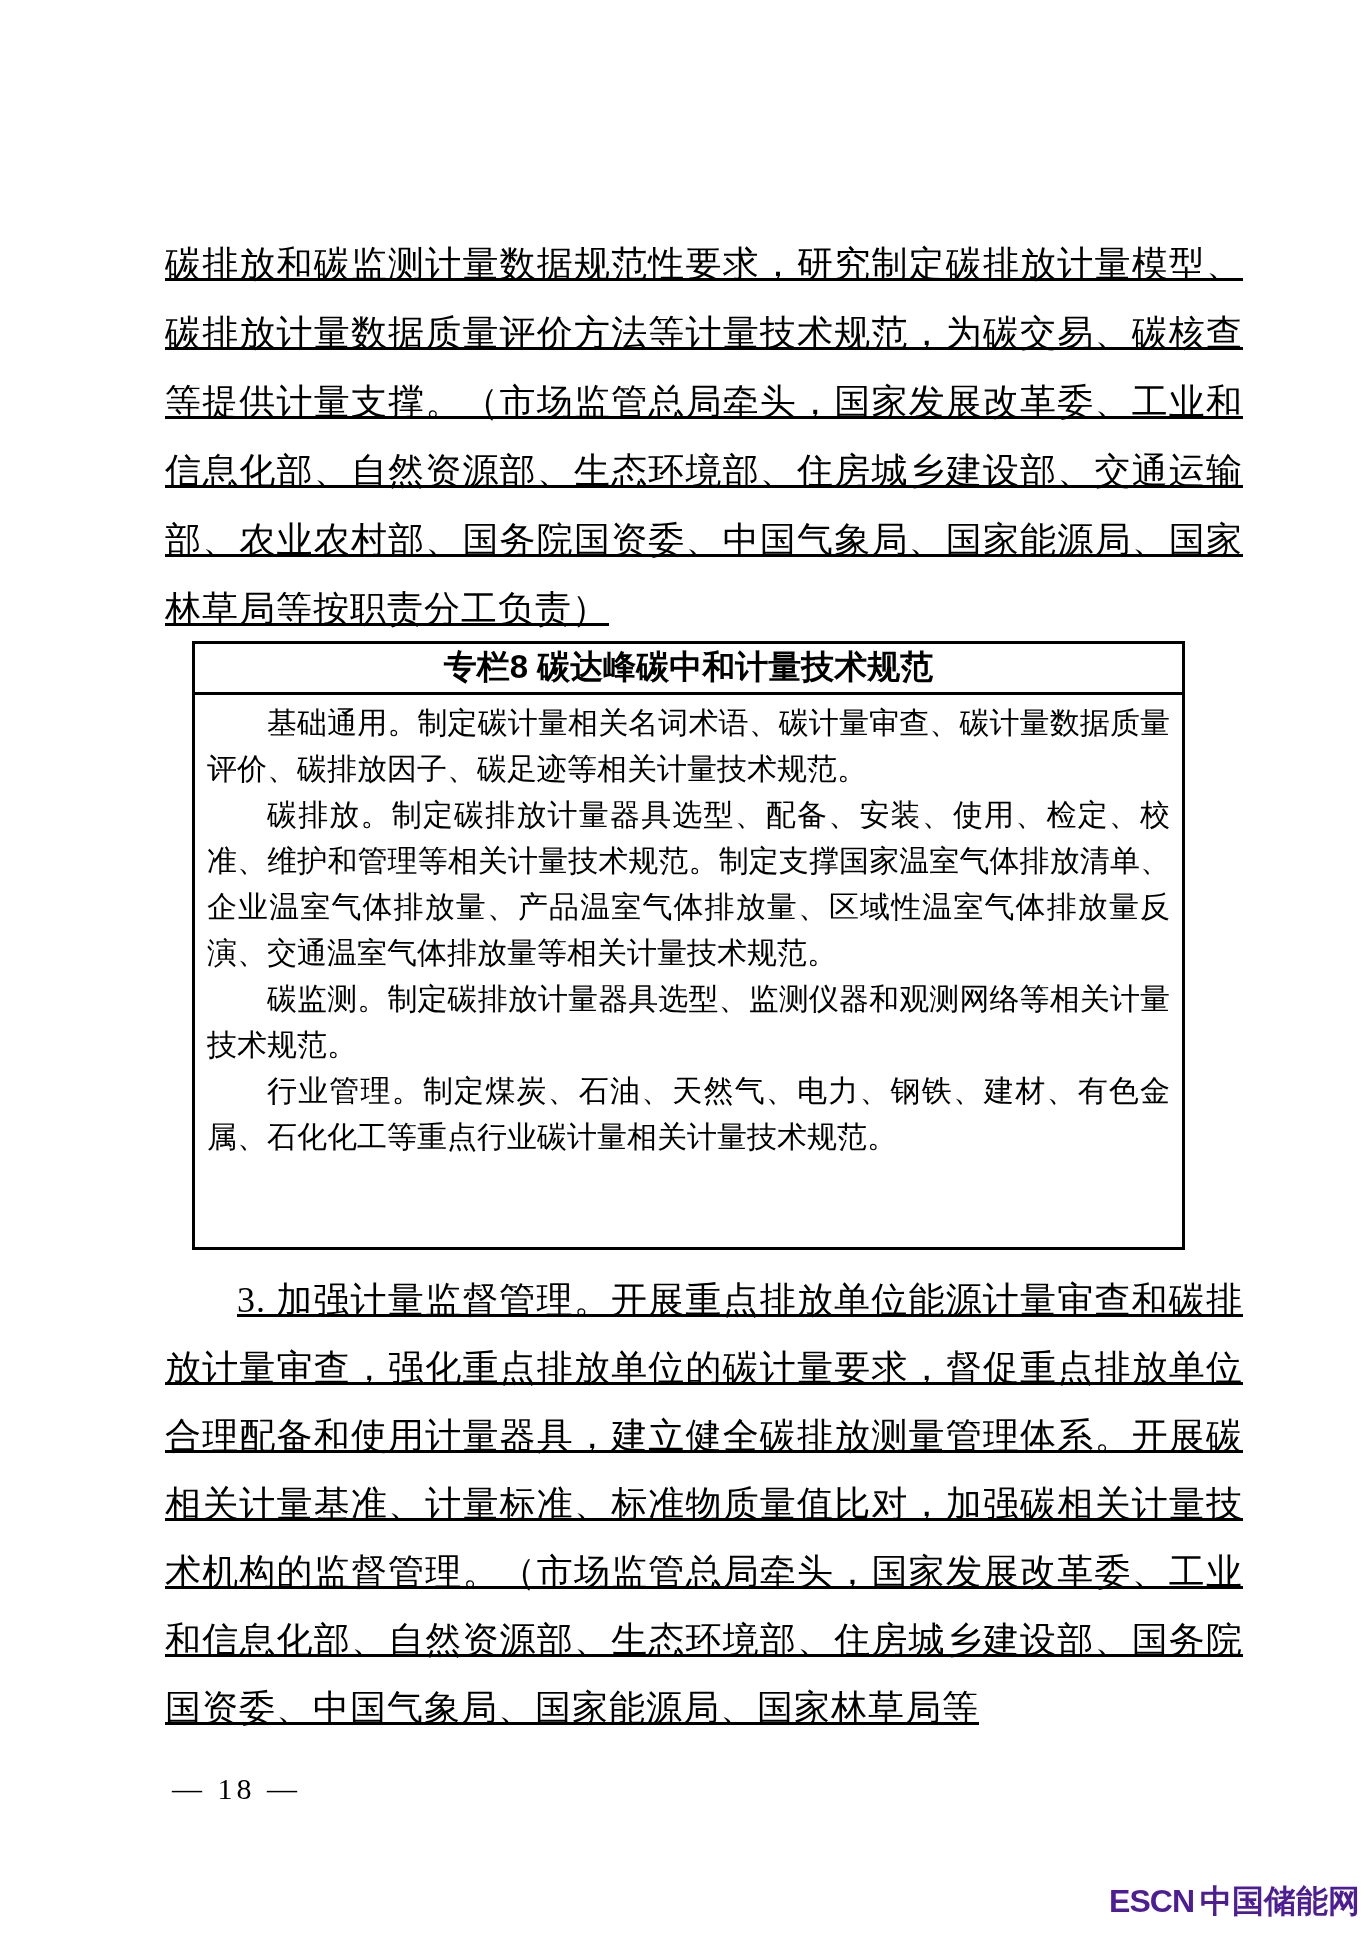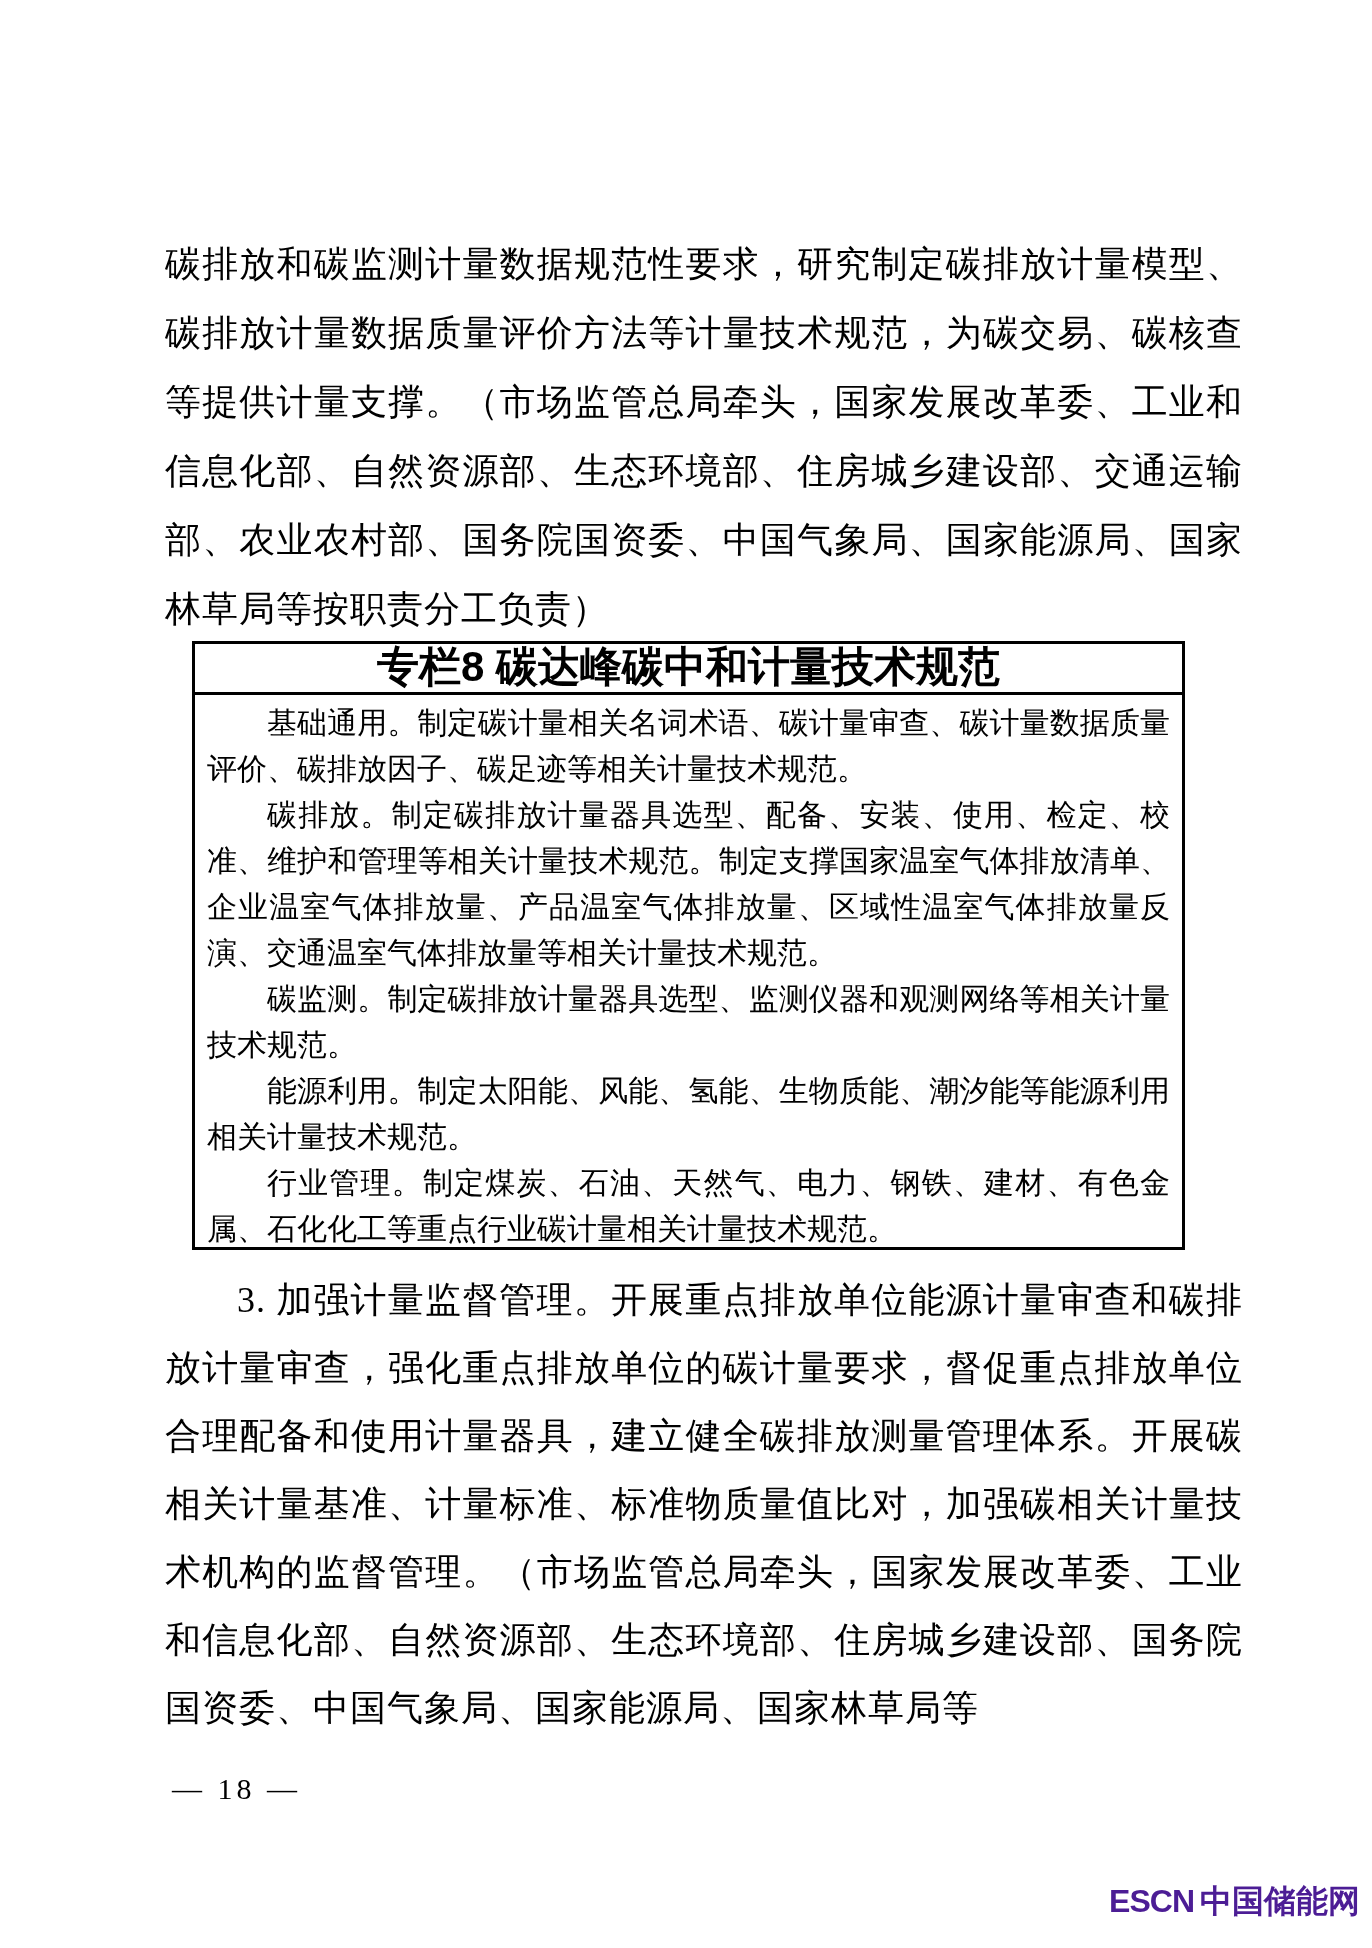--- a/index.html
+++ b/index.html
@@ -19,20 +19,21 @@
   .body-text {
     position: absolute;
     left: 165px;
     width: 1078px;
     margin: 0;
     font-size: 36px;
     line-height: 69px;
     text-align: justify;
     text-justify: inter-ideograph;
     letter-spacing: 1px;
+    text-decoration: underline;
   }
   .intro {
     top: 230px;
   }
   .item3 {
     top: 1266px;
     line-height: 68px;
     text-indent: 2em;
   }
   .column-box {
@@ -45,21 +46,21 @@
     border: 3px solid #000000;
   }
   .box-title {
     box-sizing: border-box;
     height: 51px;
     line-height: 45px;
     border-bottom: 3px solid #000000;
     text-align: center;
     font-family: "Liberation Sans", "DejaVu Sans", sans-serif;
     font-weight: bold;
-    font-size: 42px;
+    font-size: 33px;
   }
   .box-body {
     box-sizing: border-box;
     padding: 5px 12px 16px 12px;
   }
   .box-body p {
     margin: 0;
     font-size: 30px;
     line-height: 46px;
     text-indent: 2em;
@@ -97,21 +98,20 @@
 <div class="page">
 
   <p class="body-text intro">碳排放和碳监测计量数据规范性要求，研究制定碳排放计量模型、碳排放计量数据质量评价方法等计量技术规范，为碳交易、碳核查等提供计量支撑。（市场监管总局牵头，国家发展改革委、工业和信息化部、自然资源部、生态环境部、住房城乡建设部、交通运输部、农业农村部、国务院国资委、中国气象局、国家能源局、国家林草局等按职责分工负责）</p>
 
   <section class="column-box">
     <div class="box-title">专栏8 碳达峰碳中和计量技术规范</div>
     <div class="box-body">
       <p>基础通用。制定碳计量相关名词术语、碳计量审查、碳计量数据质量评价、碳排放因子、碳足迹等相关计量技术规范。</p>
       <p>碳排放。制定碳排放计量器具选型、配备、安装、使用、检定、校准、维护和管理等相关计量技术规范。制定支撑国家温室气体排放清单、企业温室气体排放量、产品温室气体排放量、区域性温室气体排放量反演、交通温室气体排放量等相关计量技术规范。</p>
       <p>碳监测。制定碳排放计量器具选型、监测仪器和观测网络等相关计量技术规范。</p>
-      <p>能源利用。制定太阳能、风能、氢能、生物质能、潮汐能等能源利用相关计量技术规范。</p>
       <p>行业管理。制定煤炭、石油、天然气、电力、钢铁、建材、有色金属、石化化工等重点行业碳计量相关计量技术规范。</p>
     </div>
   </section>
 
   <p class="body-text item3">3. 加强计量监督管理。开展重点排放单位能源计量审查和碳排放计量审查，强化重点排放单位的碳计量要求，督促重点排放单位合理配备和使用计量器具，建立健全碳排放测量管理体系。开展碳相关计量基准、计量标准、标准物质量值比对，加强碳相关计量技术机构的监督管理。（市场监管总局牵头，国家发展改革委、工业和信息化部、自然资源部、生态环境部、住房城乡建设部、国务院国资委、中国气象局、国家能源局、国家林草局等</p>
 
   <div class="page-number">— 18 —</div>
 
   <div class="logo" style="color: #4c1d95;">
     <span class="latin">ESCN</span><span class="cjk">中国储能网</span>

